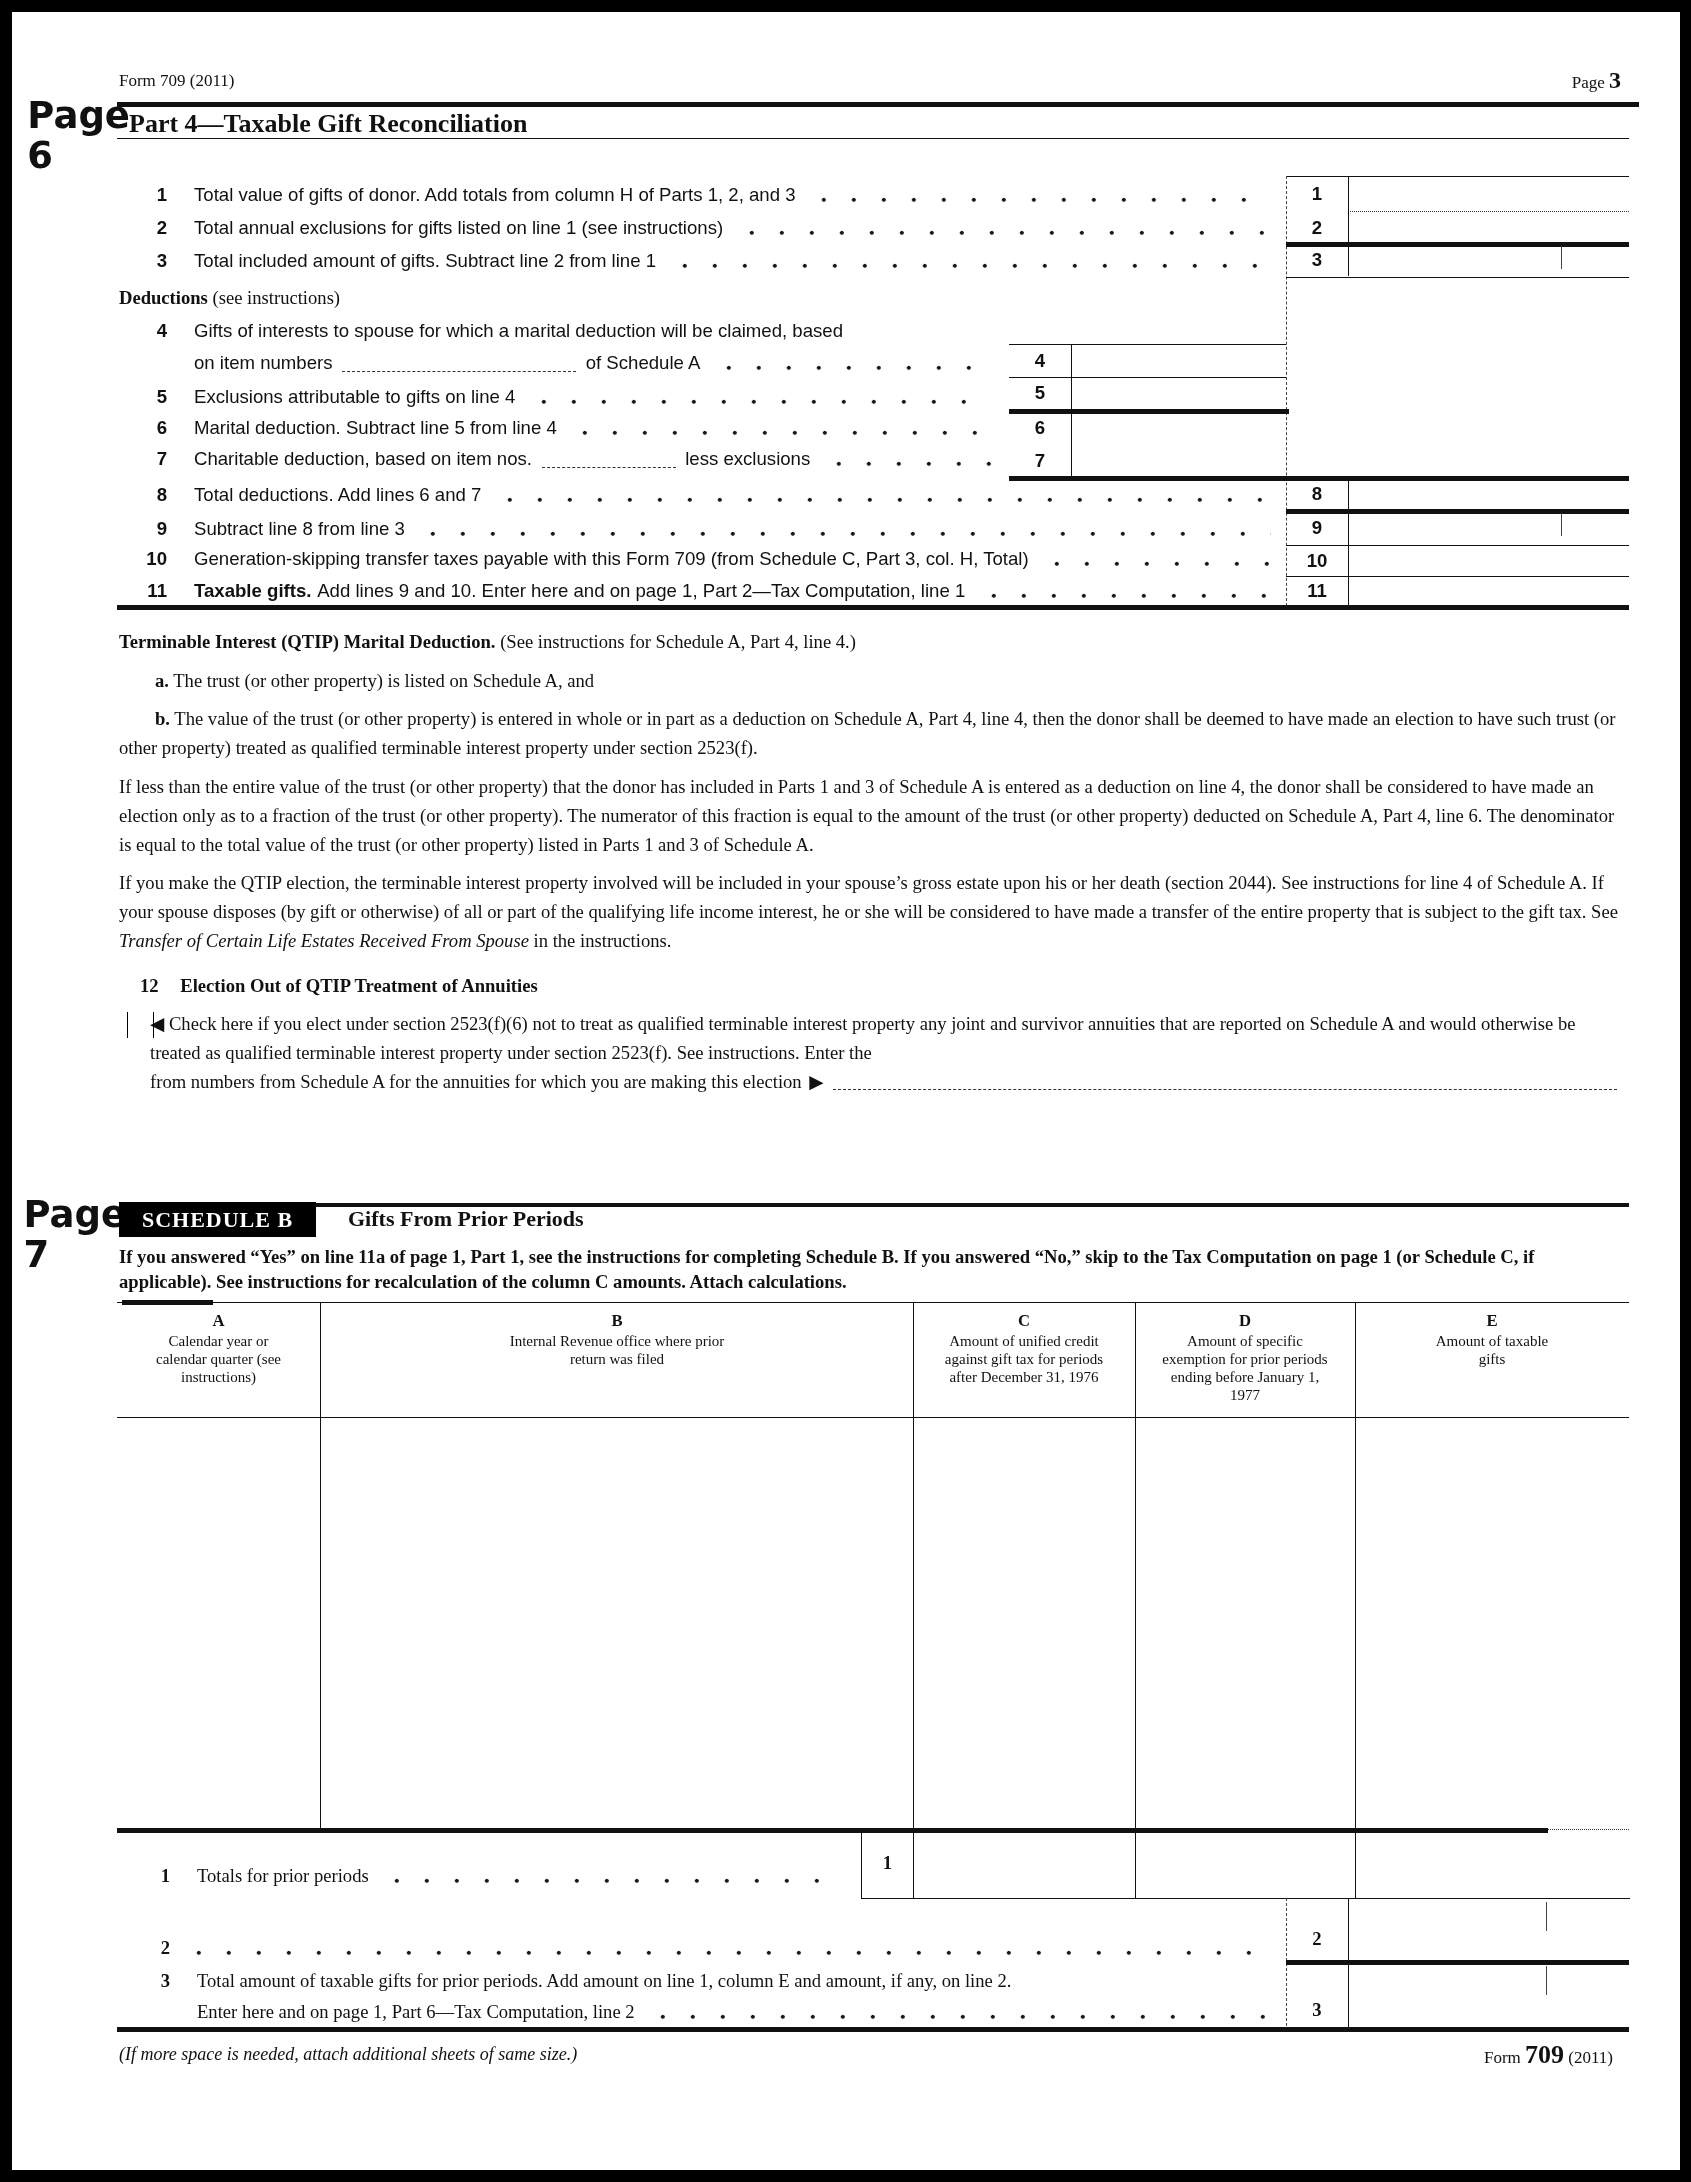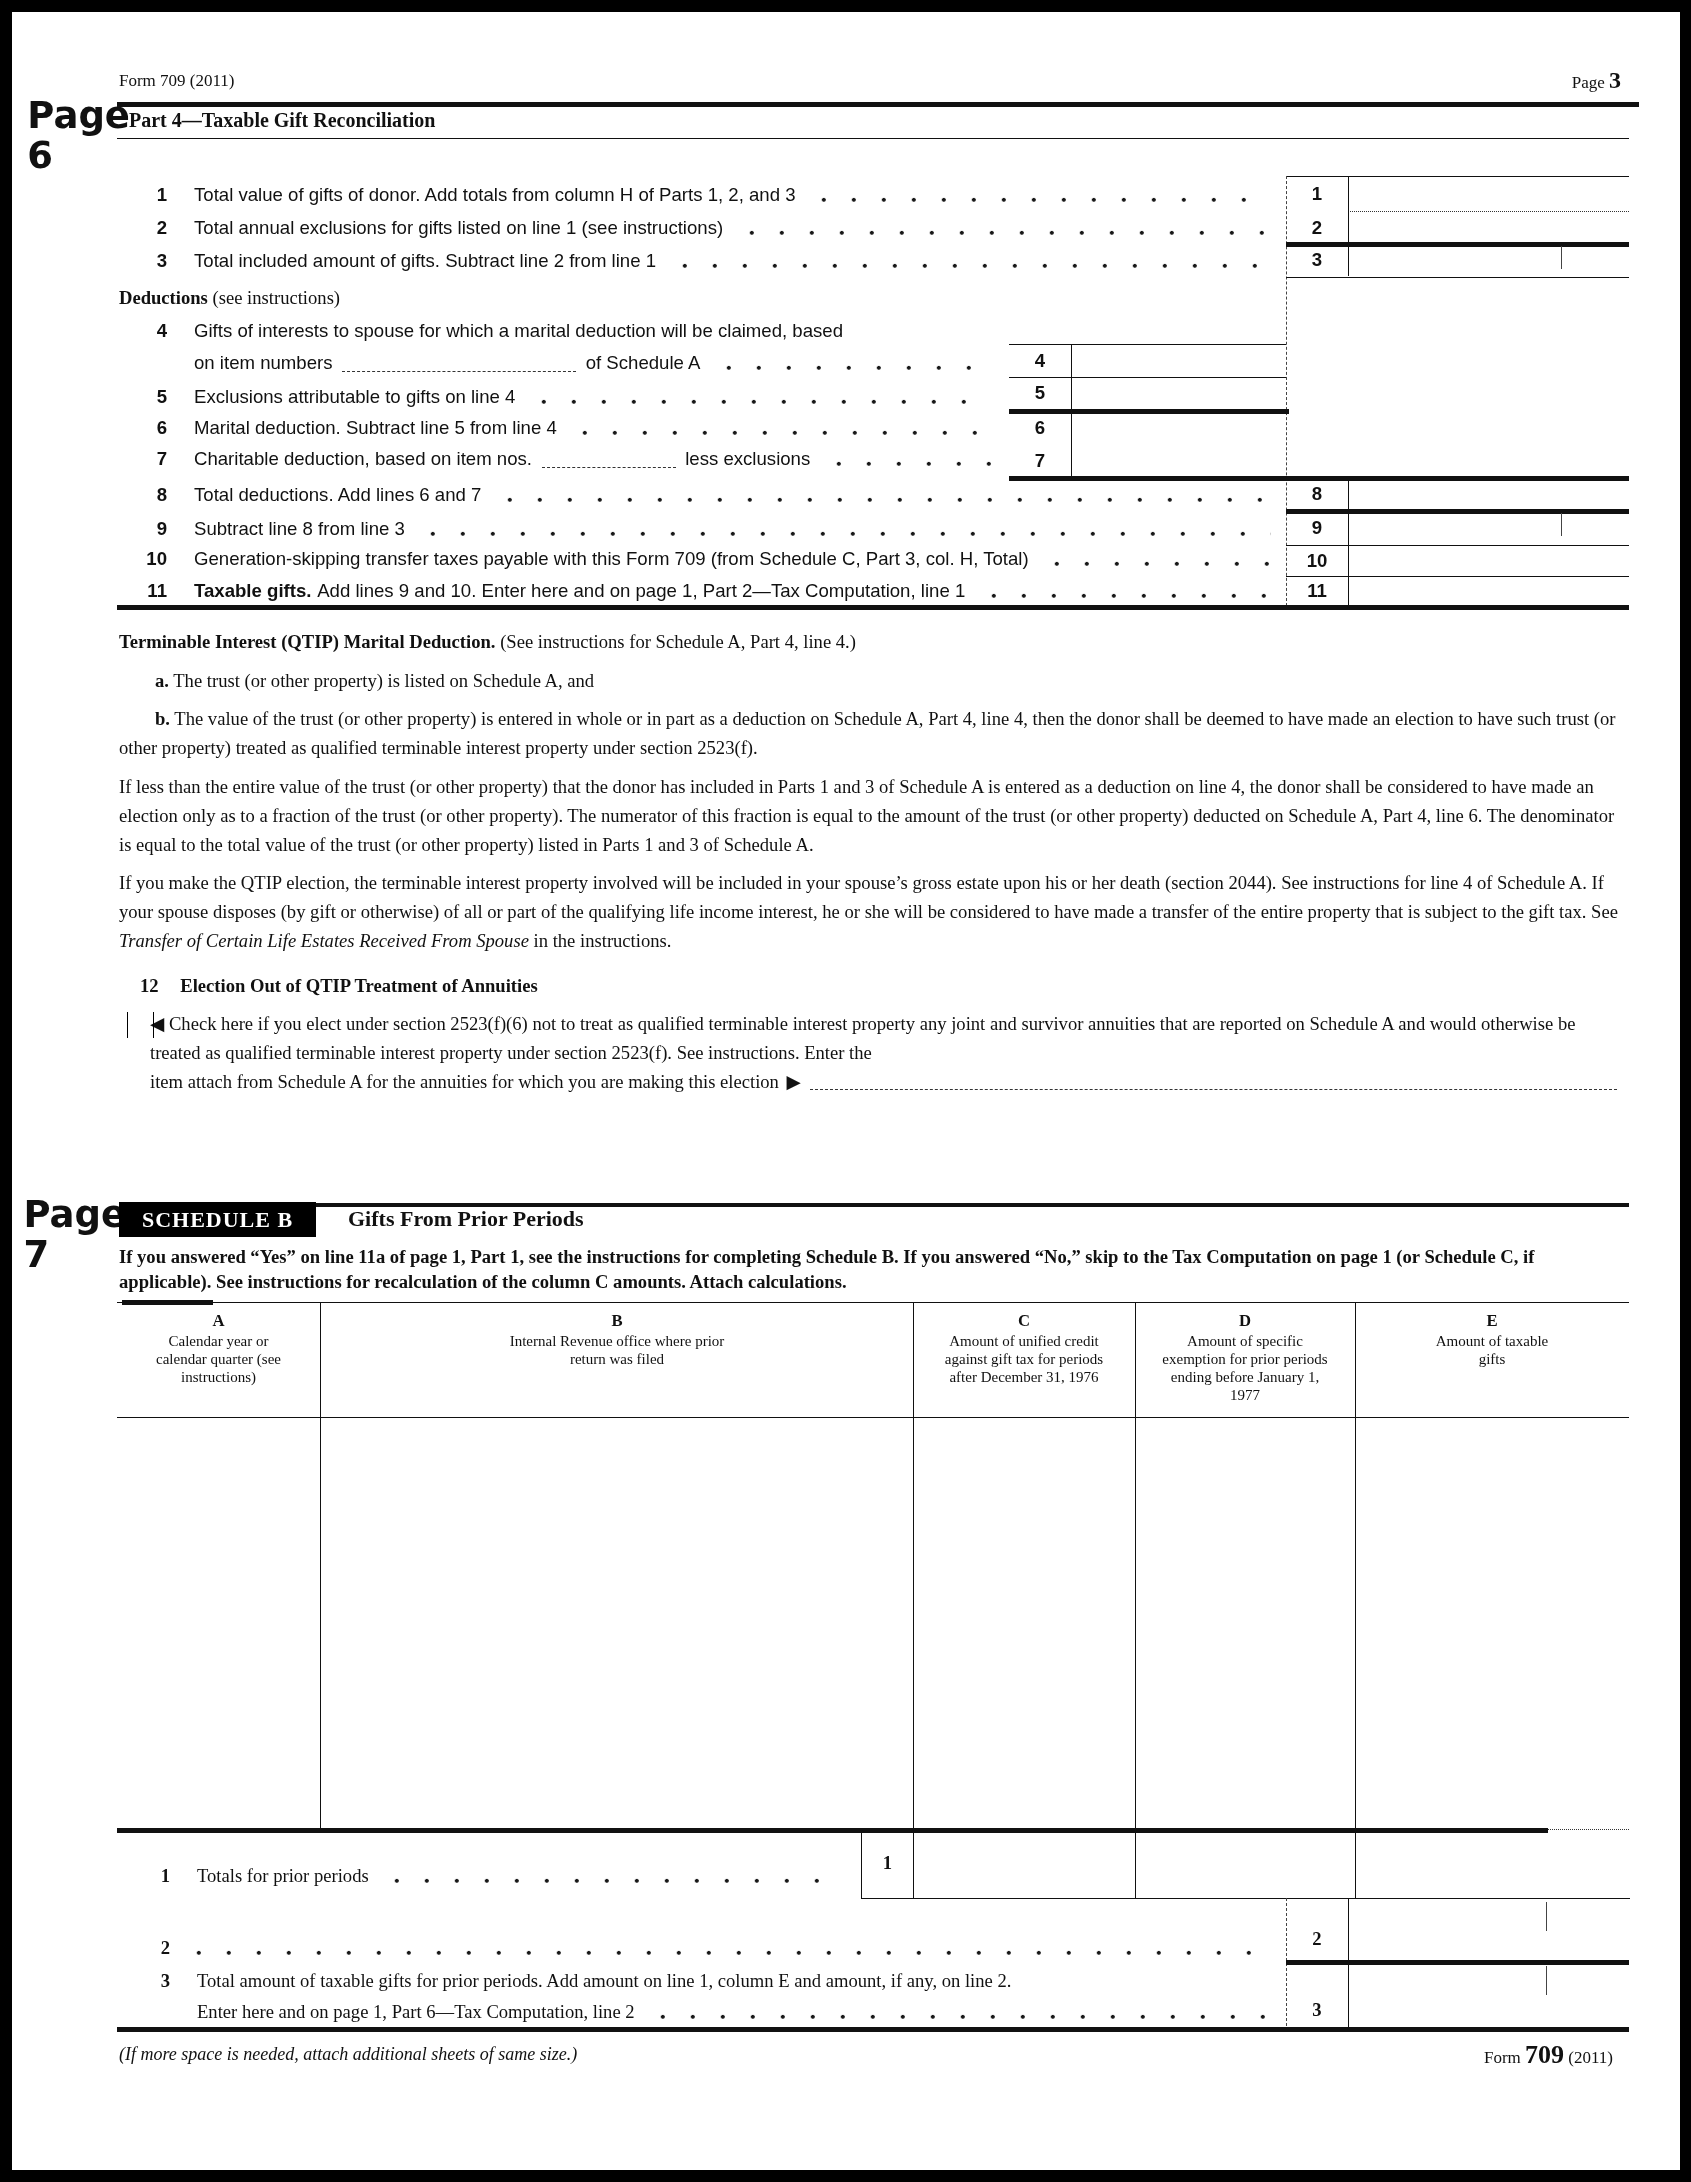--- a/index.html
+++ b/index.html
@@ -50,21 +50,21 @@
     <span>7</span>
   </div>
 
   <div class="abs" style="left:107px;top:59px;font-size:17px;">Form 709 (2011)</div>
   <div class="abs" style="right:59px;top:55px;font-size:17px;">
     <span>Page</span>
     <span class="b" style="font-size:24px;">3</span>
   </div>
   <div class="hline thick" style="left:105px;top:90px;width:1522px;"></div>
 
-  <div class="abs b" style="left:117px;top:97px;font-size:20px;">Part 4—Taxable Gift Reconciliation</div>
+  <div class="abs b" style="left:117px;top:97px;font-size:26px;">Part 4—Taxable Gift Reconciliation</div>
   <div class="hline thin" style="left:105px;top:126px;width:1512px;"></div>
 
   <div class="tl" style="left:105px;top:168px;width:1164px;height:29px;">
     <span class="rnum">1</span>
     <span class="lbl">Total value of gifts of donor. Add totals from column H of Parts 1, 2, and 3</span>
     <span class="lead"></span>
   </div>
   <div class="tl" style="left:105px;top:201px;width:1164px;height:29px;">
     <span class="rnum">2</span>
     <span class="lbl">Total annual exclusions for gifts listed on line 1 (see instructions)</span>
@@ -193,21 +193,21 @@
       <span style="margin-left:21px;">12</span>
       <span style="margin-left:17px;">Election Out of QTIP Treatment of Annuities</span>
     </div>
     <div style="position:relative;margin-top:9.6px;padding-left:31px;">
       <span class="cb" style="left:7.6px;top:2.9px;"></span>
       <div>
         <span>◀</span>
         <span>Check here if you elect under section 2523(f)(6) not to treat as qualified terminable interest property any joint and survivor annuities that are reported on Schedule A and would otherwise be treated as qualified terminable interest property under section 2523(f). See instructions. Enter the</span>
       </div>
       <div style="display:flex;align-items:flex-end;">
-        <span>item attach from Schedule A for the annuities for which you are making this election</span>
+        <span>from numbers from Schedule A for the annuities for which you are making this election</span>
         <span style="margin-left:7.6px;">▶</span>
         <span class="blank" style="flex:1;margin-bottom:6.7px;"></span>
       </div>
     </div>
   </div>
 
   <div class="hline" style="left:304px;top:1191px;width:1313px;height:3.8px;"></div>
   <div class="abs" style="left:107px;top:1190px;width:197px;height:35px;background:#000;color:#fff;
        display:flex;align-items:center;justify-content:center;font-weight:bold;font-size:22px;letter-spacing:1px;">SCHEDULE B</div>
   <div class="abs b" style="left:336px;top:1194px;font-size:22px;">Gifts From Prior Periods</div>

